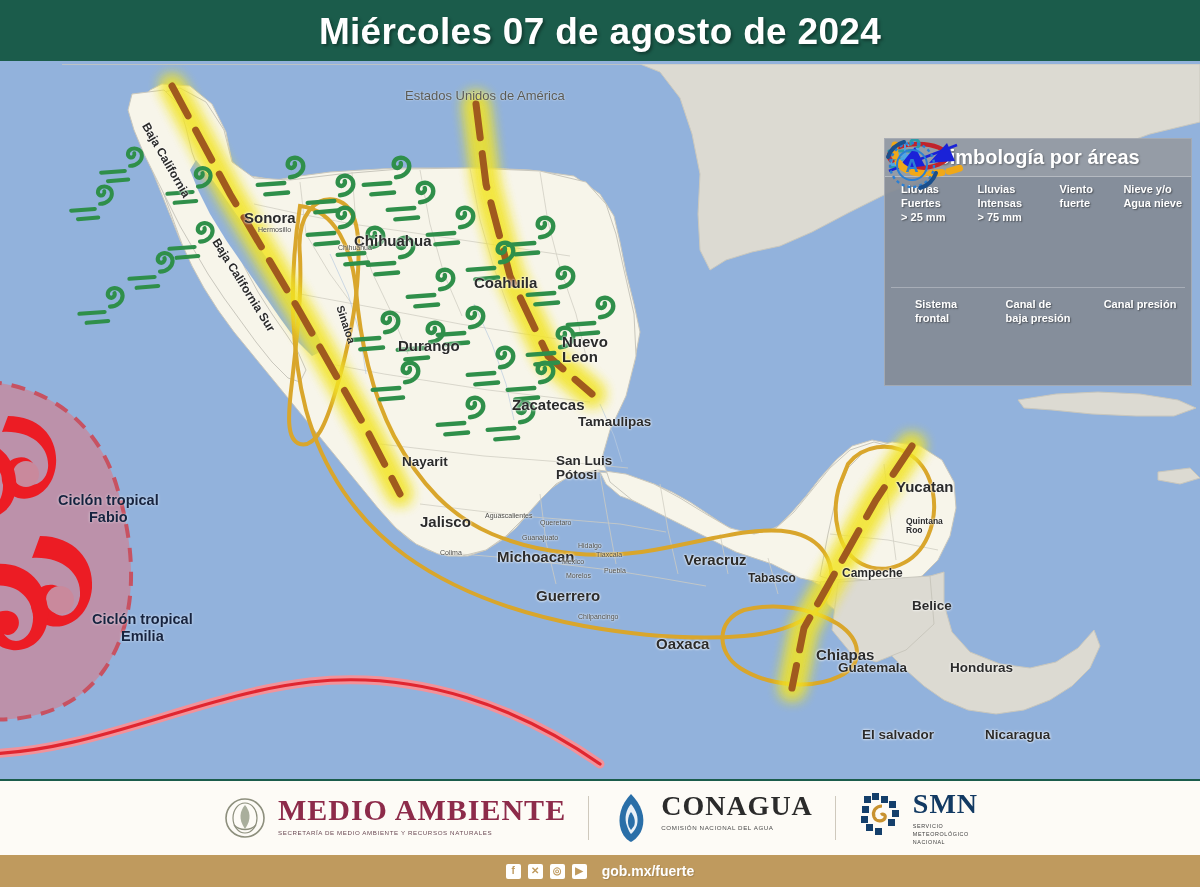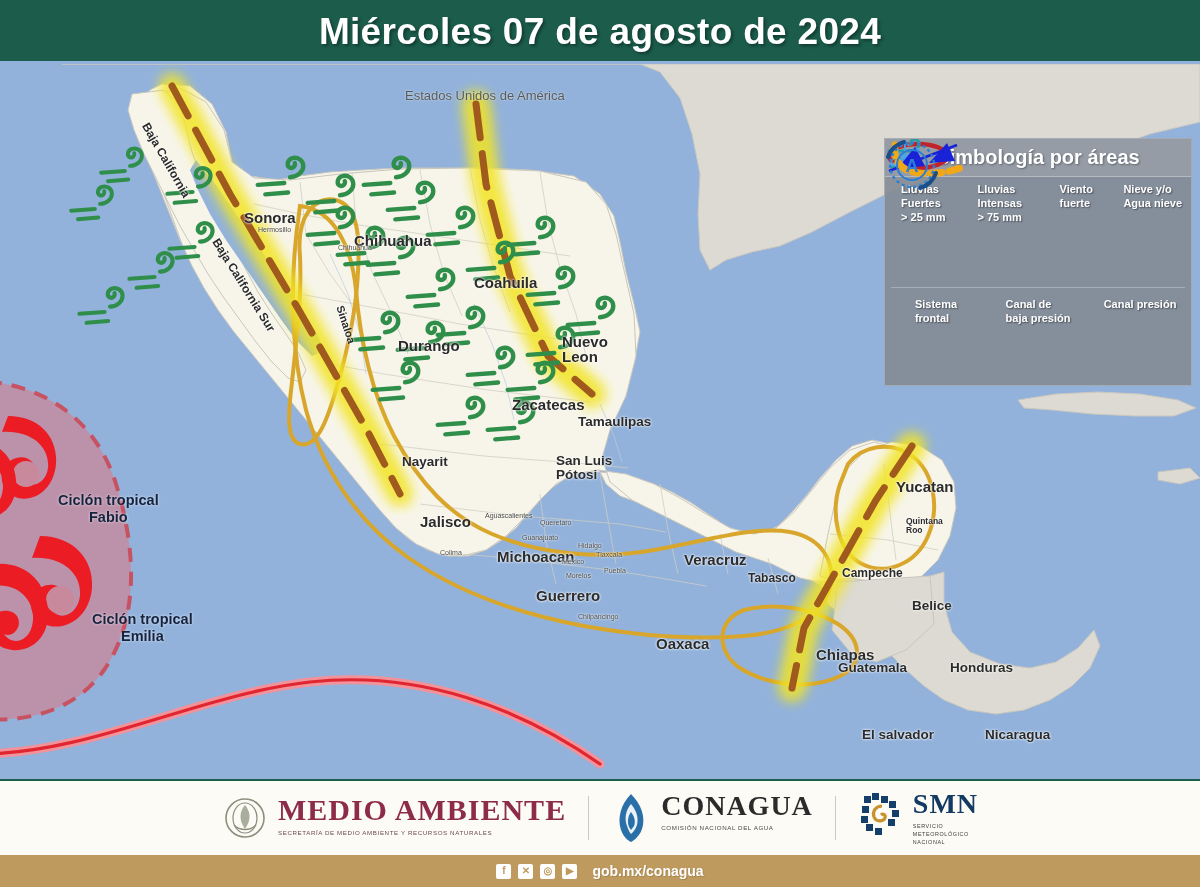--- a/index.html
+++ b/index.html
@@ -644,15 +644,15 @@
 NACIONAL</div>
       </div>
     </div>
   </div>
 
   <div class="botbar">
     <div class="soc">f</div>
     <div class="soc">✕</div>
     <div class="soc">◎</div>
     <div class="soc">▶</div>
-    <div class="url">gob.mx/conagua</div>
+    <div class="url">gob.mx/fuerte</div>
   </div>
 </div>
 
 </body></html>

